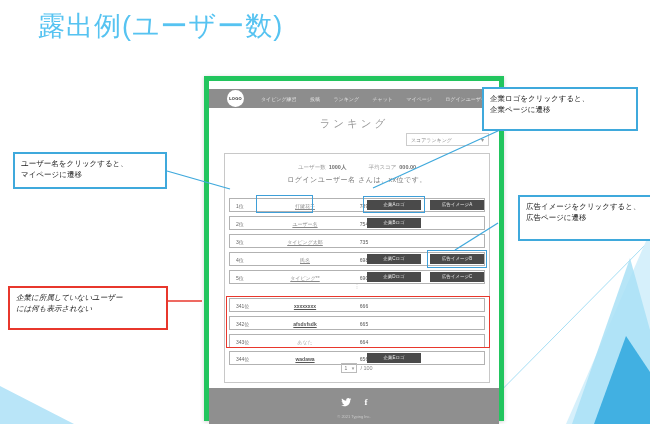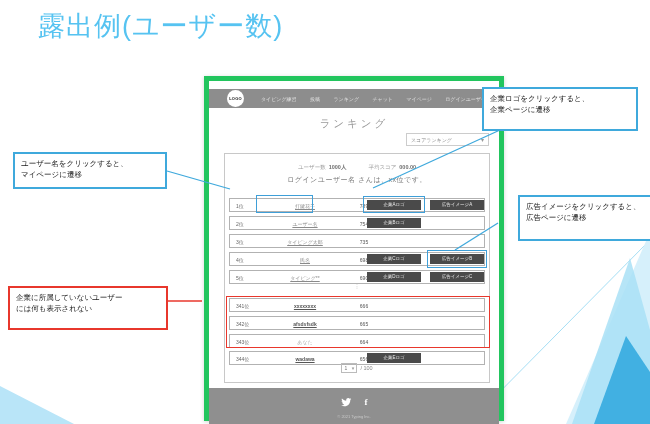--- a/index.html
+++ b/index.html
@@ -101,21 +101,21 @@
   .sns .fb{color:#fff;font-weight:bold;font-size:9px;cursor:pointer;font-family:"Liberation Serif",serif;}
   .sns svg{cursor:pointer;display:block;}
   .copyright{position:absolute;left:0;top:26px;width:100%;text-align:center;font-size:4px;color:#c9c9c9;}
 
   
   .callout{
     position:absolute;background:#fff;border:2px solid #3fa9dc;box-sizing:border-box;
     font-size:7.5px;line-height:1.45;color:#1a1a1a;padding:5px 6px;white-space:pre-line;
     z-index:20;
   }
-  .callout.red{border-color:#e8372c;}
+  .callout.red{border-color:#e8372c;font-style:italic;}
 </style>
 </head>
 <body>
 
 <svg class="decor" width="650" height="424" viewBox="0 0 650 424">
   <line x1="468" y1="424" x2="650" y2="240" stroke="#a5def4" stroke-width="1"></line>
   <polygon points="650,232 566,424 650,424" fill="#d6f0fb"></polygon>
   <polygon points="630,258 572,424 650,424 650,330" fill="#a9e0f6" opacity="0.85"></polygon>
   <polygon points="626,336 594,424 650,424 650,372" fill="#41b0e2"></polygon>
   <polygon points="0,386 0,424 74,424" fill="#b9e5f8"></polygon>

